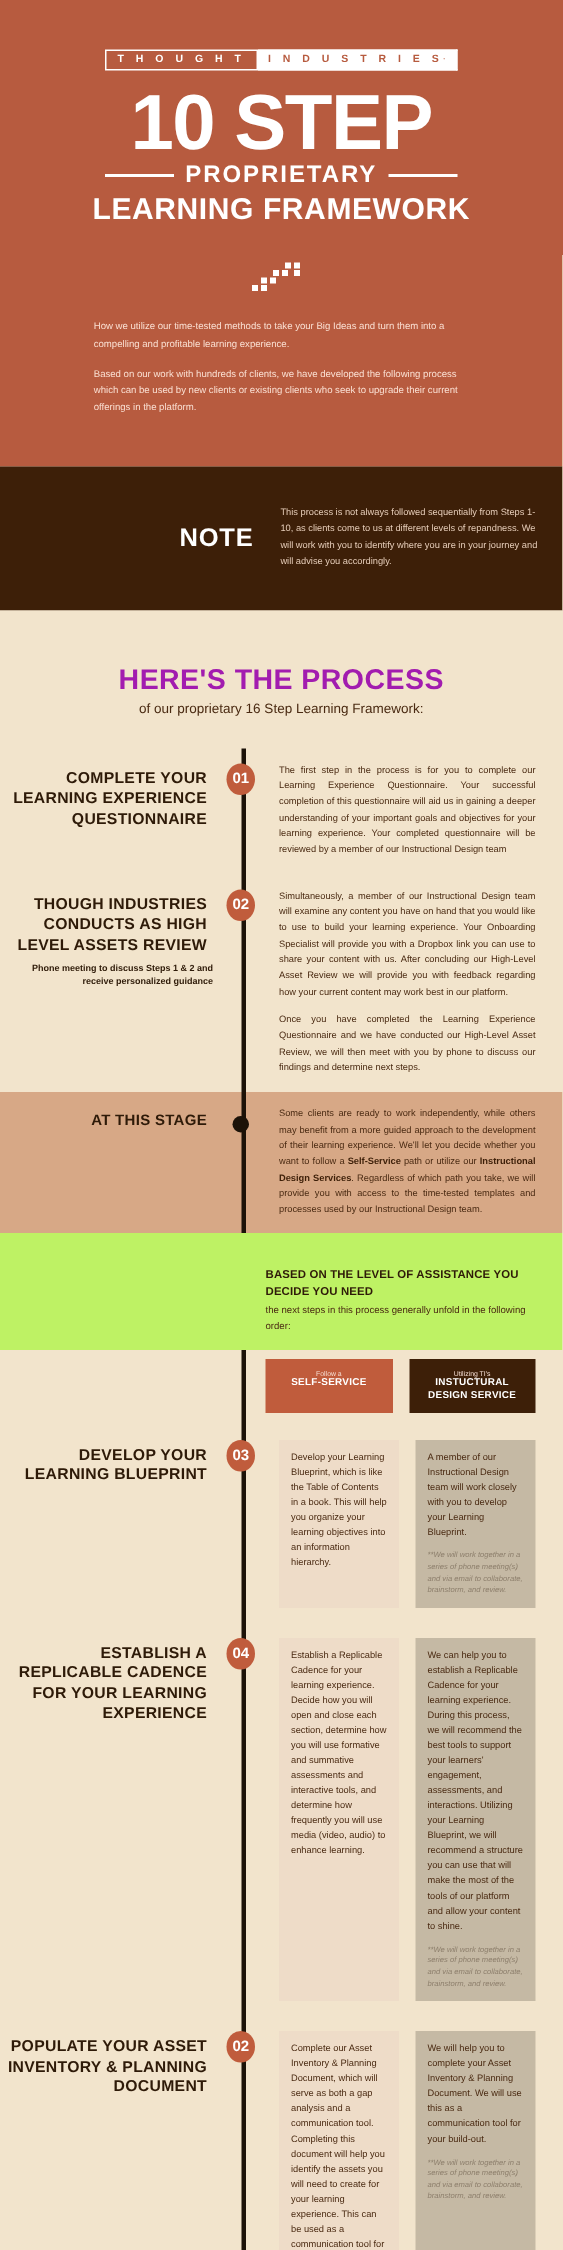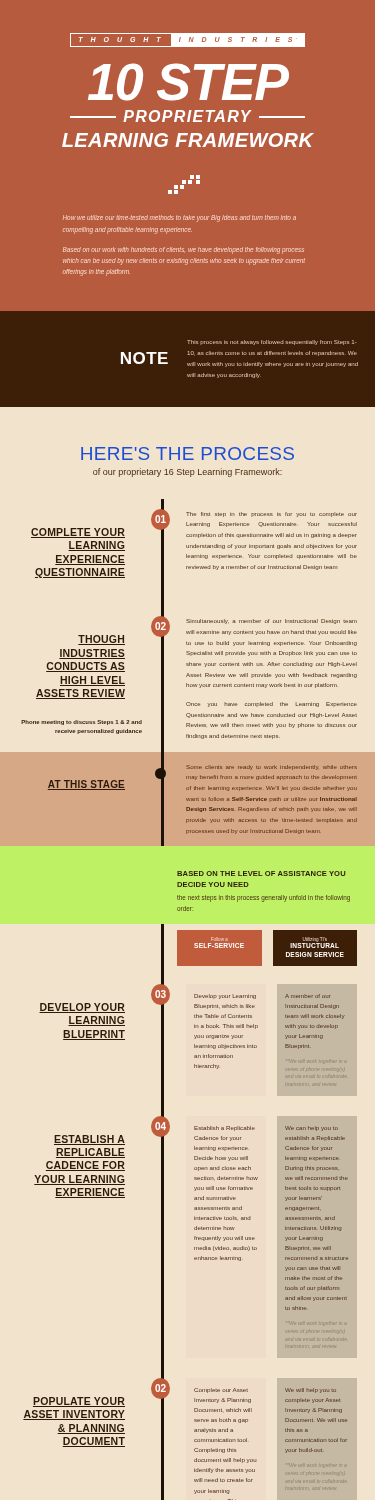--- a/index.html
+++ b/index.html
@@ -5,21 +5,21 @@
   html,body{margin:0;padding:0;}
   body{
     width:375px;
     font-family:"Liberation Sans", sans-serif;
     background:#f2e4cc;
     -webkit-font-smoothing:antialiased;
   }
   .page{width:375px;position:relative;overflow:hidden;}
 
   
-  .hero{background:#b75b3f;padding:28px 12px 34px;text-align:center;font-style:italic;}
+  .hero{background:#b75b3f;padding:28px 12px 34px;text-align:center;}
   .logo-lockup{display:inline-flex;align-items:stretch;height:14px;margin-bottom:8px;}
   .logo-left{
     border:1.5px solid #ffffff;
     color:#ffffff;
     font-size:7px;font-weight:bold;letter-spacing:3px;
     padding:0 7px;display:flex;align-items:center;line-height:1;
   }
   .logo-right{
     background:#ffffff;color:#b75b3f;
     font-size:7px;font-weight:bold;letter-spacing:3px;
@@ -53,41 +53,41 @@
   
   .note{background:#3d1f08;display:flex;align-items:center;padding:26px 16px;}
   .note-label{
     width:160px;text-align:right;padding-right:18px;color:#ffffff;
     font-size:17px;font-weight:bold;letter-spacing:0.5px;
   }
   .note-text{width:180px;color:#e6cdb9;font-size:6.2px;line-height:1.75;}
 
   
   .proc-head{text-align:center;padding:36px 0 22px;background:#f2e4cc;}
-  .proc-title{color:#1d4ed8;font-size:19px;font-weight:normal;letter-spacing:0.3px;}
+  .proc-title{color:#a21caf;font-size:19px;font-weight:bold;letter-spacing:0.3px;}
   .proc-sub{color:#4a2a12;font-size:9px;margin-top:2px;}
 
   
   .timeline{position:relative;background:#f2e4cc;}
   .spine{
     position:absolute;left:161px;top:0;bottom:0;width:2.5px;background:#1c1208;z-index:1;
   }
   .band{
     position:relative;background:#d7a886;
   }
   .row{
     display:flex;position:relative;z-index:2;align-items:flex-start;
     padding:10px 0;
   }
   .row-label{
     width:152px;flex:0 0 152px;text-align:right;padding-right:10px;box-sizing:border-box;
   }
   .row-label h3{
-    margin:17px;color:#2e1a08;font-size:10.5px;font-weight:bold;
-    line-height:1.28;letter-spacing:0.2px;text-transform:uppercase;text-decoration:underline;
+    margin:4px;color:#2e1a08;font-size:10.5px;font-weight:bold;
+    line-height:1.28;letter-spacing:0.2px;text-transform:uppercase;
   }
   .row-label .sub{
     margin-top:5px;color:#2e1a08;font-size:6px;font-weight:bold;line-height:1.5;
   }
   .row-num{
     width:18px;flex:0 0 18px;display:flex;justify-content:center;position:relative;z-index:3;
   }
   .badge{
     width:21px;height:21px;border-radius:50%;background:#c05c3c;color:#fff;
     display:flex;align-items:center;justify-content:center;

